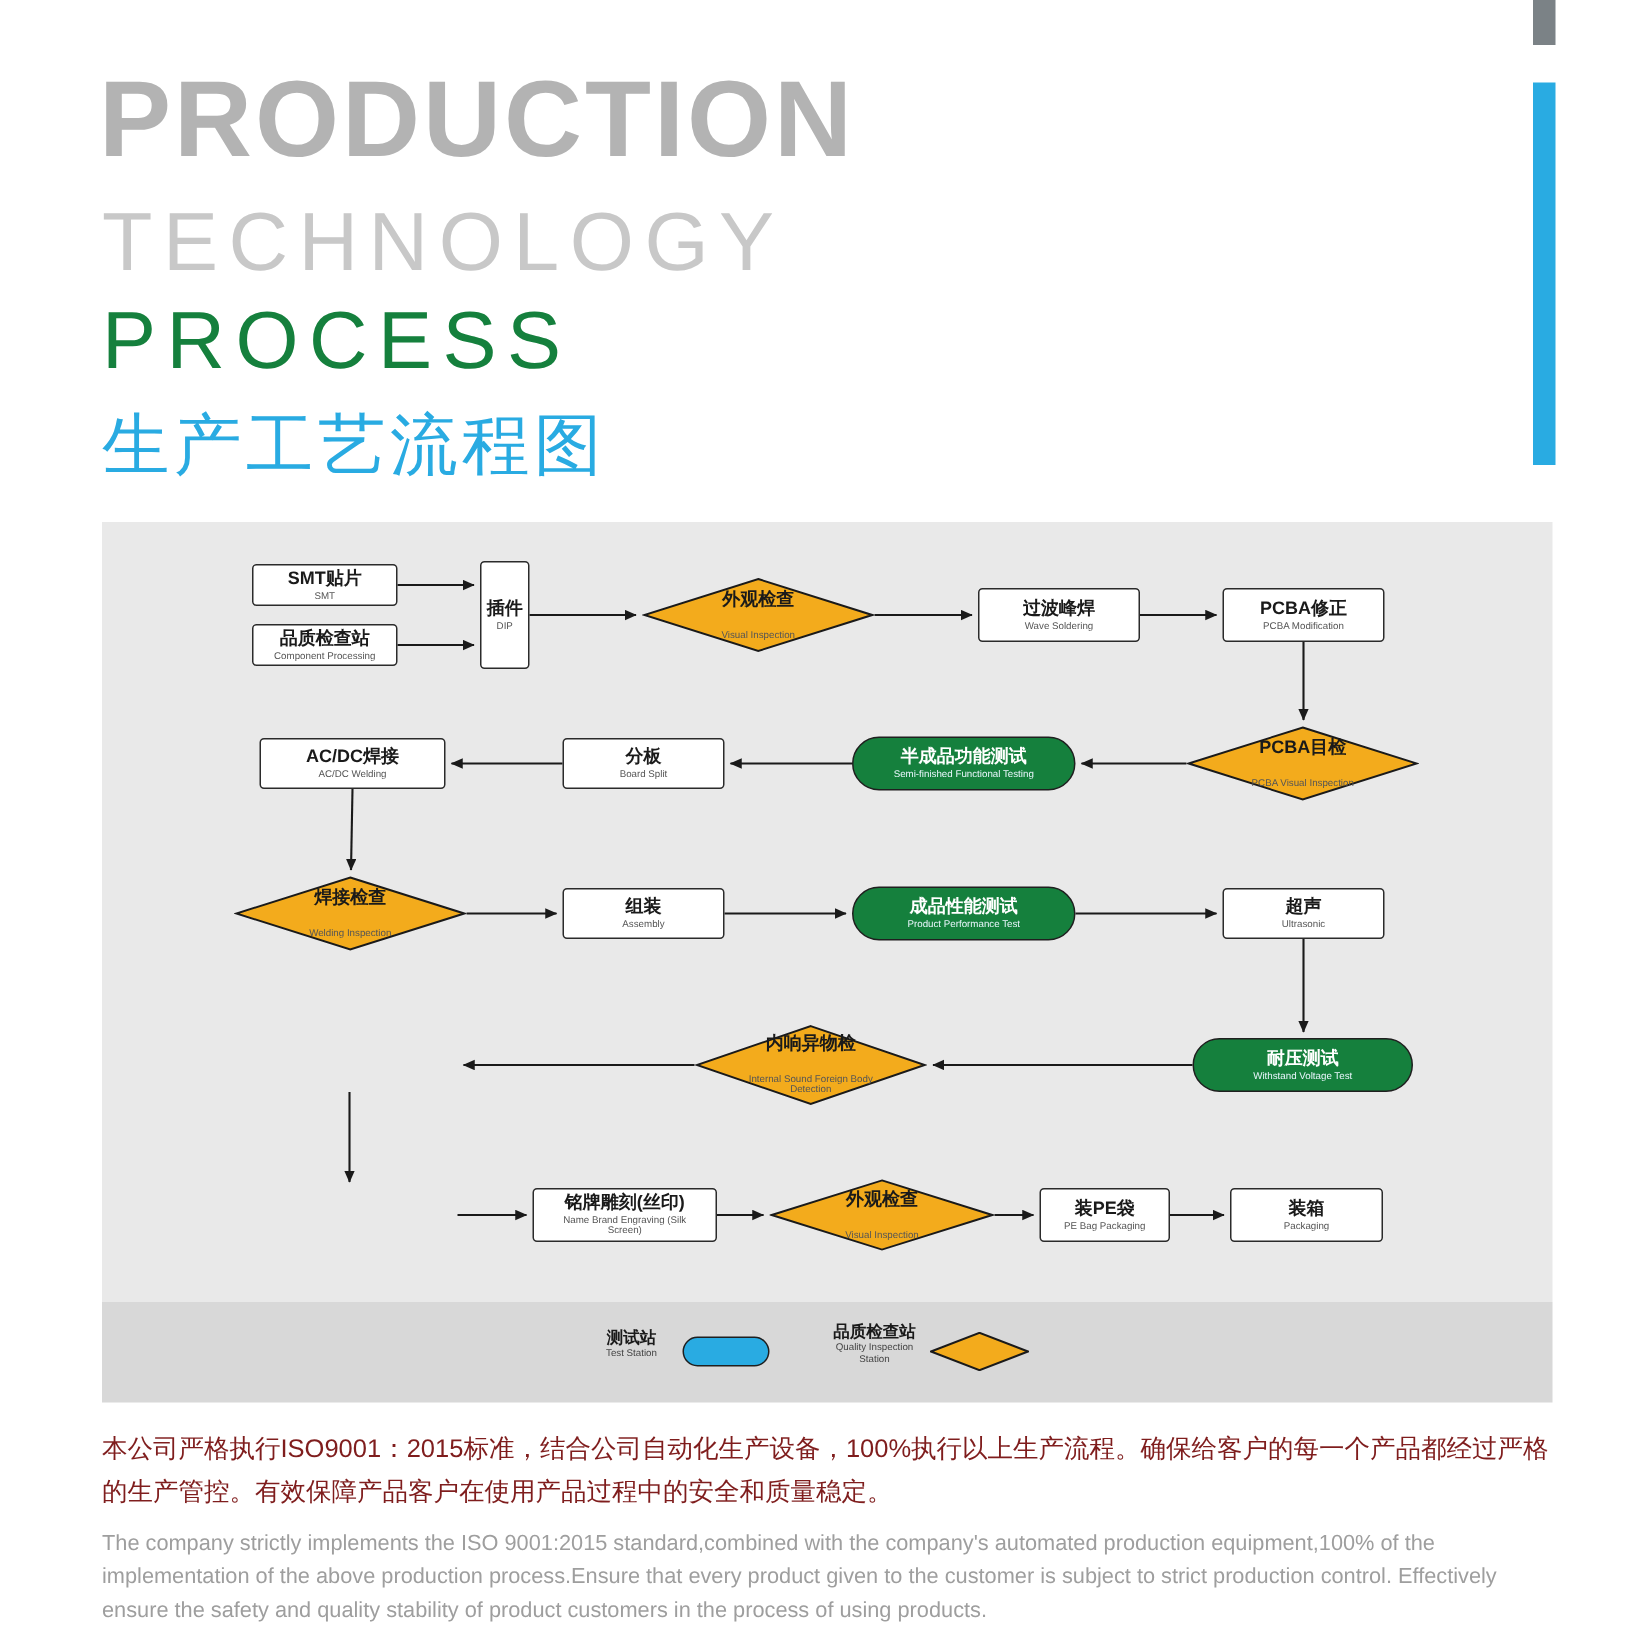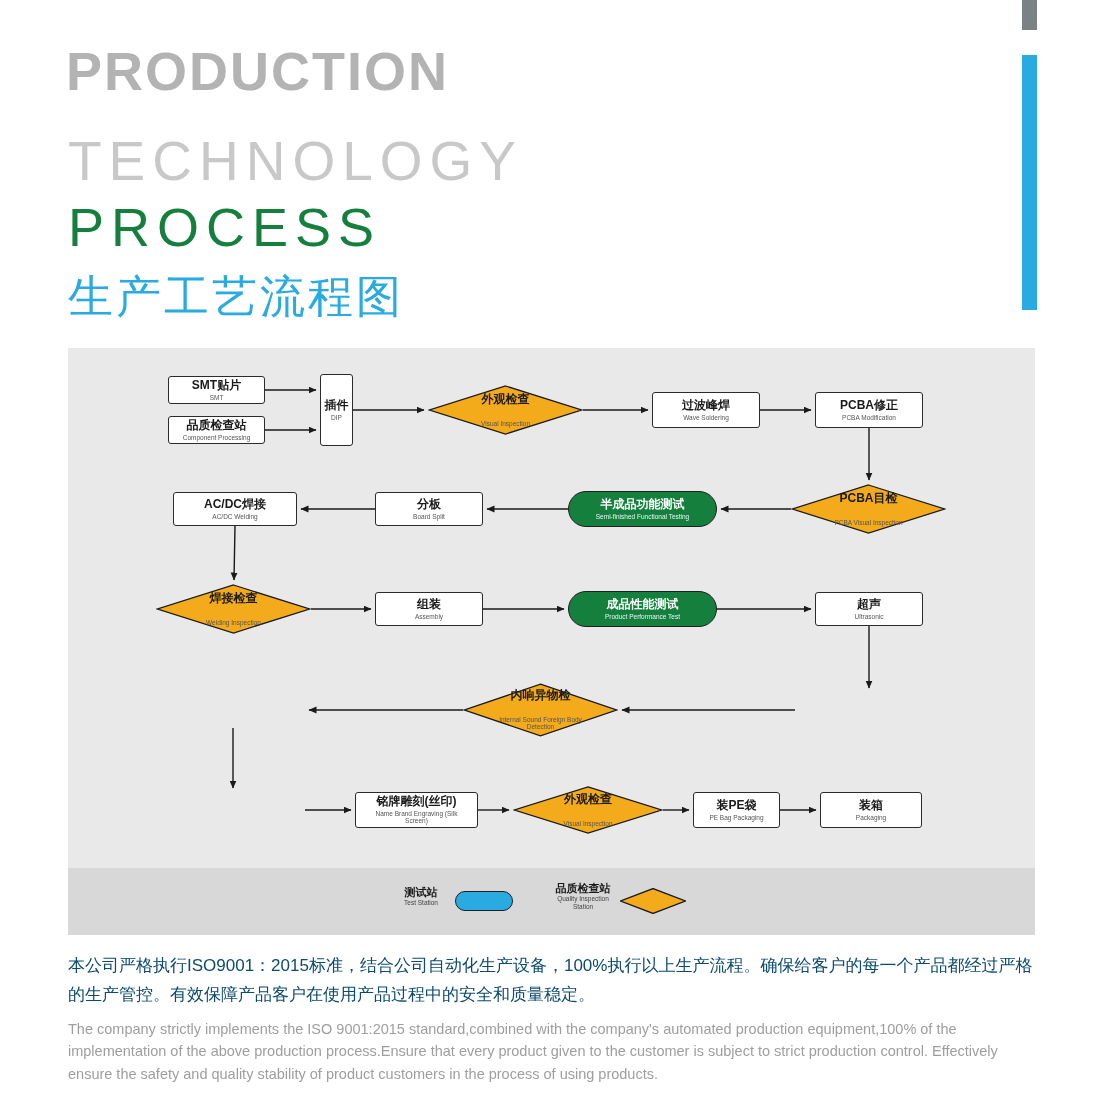--- a/index.html
+++ b/index.html
@@ -1,19 +1,19 @@
 <!DOCTYPE html>
 <html><head>
 <meta charset="utf-8">
 <style>
   html,body{margin:0;padding:0;background:#fff;}
   body{width:1100px;height:1101px;position:relative;font-family:"Liberation Sans","DejaVu Sans",sans-serif;overflow:hidden;}
   .bar-gray{position:absolute;left:1022px;top:0;width:15px;height:30px;background:#7b8286;}
   .bar-blue{position:absolute;left:1022px;top:55px;width:15px;height:255px;background:#29abe2;}
-  .t1{position:absolute;left:66px;top:44px;font-size:54px;font-weight:bold;color:#b3b3b3;letter-spacing:2px;line-height:1;margin:0;}
+  .t1{position:absolute;left:66px;top:44px;font-size:72px;font-weight:bold;color:#b3b3b3;letter-spacing:2px;line-height:1;margin:0;}
   .t2a{position:absolute;left:68px;top:134px;font-size:55px;font-weight:400;color:#c8c8c8;letter-spacing:7px;line-height:1;}
   .t2b{position:absolute;left:68px;top:200px;font-size:54px;font-weight:400;color:#15803d;letter-spacing:7px;line-height:1;}
   .tcn{position:absolute;left:68px;top:274px;font-size:45px;color:#29abe2;letter-spacing:3px;line-height:1;font-weight:500;}
   .flow{position:absolute;left:68px;top:348px;width:967px;height:520px;background:#e9e9e9;}
   .arrows{position:absolute;left:0;top:0;}
   .arrows line{stroke:#1a1a1a;stroke-width:1.4;}
   .node{position:absolute;box-sizing:border-box;display:flex;flex-direction:column;align-items:center;justify-content:center;text-align:center;}
   .box{background:#fff;border:1px solid #2b2b2b;border-radius:3px;}
   .pill{background:#15803d;border:1px solid #1f1f1f;border-radius:18px;color:#fff;}
   .nt{font-size:12px;font-weight:bold;line-height:1.15;color:#1a1a1a;position:relative;z-index:1;}
@@ -23,21 +23,21 @@
   .diamond{background:transparent;border:none;gap:12px;}
   .dshape{position:absolute;left:0;top:0;width:100%;height:100%;}
   .dshape polygon{fill:#f3ab1c;stroke:#1a1a1a;stroke-width:1.3;vector-effect:non-scaling-stroke;}
   .legendbar{position:absolute;left:68px;top:868px;width:967px;height:67px;background:#d8d8d8;}
   .leg-label{position:absolute;text-align:center;}
   .leg-title{font-size:11px;font-weight:bold;color:#1a1a1a;line-height:1.2;}
   .leg-sub{font-size:6.5px;color:#444;line-height:1.2;}
   .leg-pill{position:absolute;left:387px;top:23px;width:58px;height:20px;background:#29abe2;border:1px solid #1f1f1f;border-radius:10px;box-sizing:border-box;}
   .leg-diamond{position:absolute;left:552px;top:20px;width:66px;height:26px;}
   footer{position:absolute;left:68px;top:952px;width:970px;}
-  .fcn{font-size:17px;color:#0c4a6e;line-height:1.7;margin:0 0 8px 0;}
+  .fcn{font-size:17px;color:#7f1d1d;line-height:1.7;margin:0 0 8px 0;}
   .fen{font-size:14.5px;color:#9e9e9e;line-height:1.55;margin:0;}
 </style>
 </head>
 <body>
 
 <div class="bar-gray"></div>
 <div class="bar-blue"></div>
 
 <h1 class="t1">PRODUCTION</h1>
 <div class="t2a">TECHNOLOGY</div>
@@ -142,20 +142,24 @@
     <div class="ns">Ultrasonic</div>
   </div>
 
   <div class="node diamond" style="left:395px;top:335px;width:155px;height:54px">
     <svg class="dshape" viewBox="0 0 200 100" preserveAspectRatio="none">
         <polygon points="100,2 198,50 100,98 2,50"></polygon>
       </svg>
     <div class="nt">内响异物检</div>
     <div class="ns" style="max-width:95px">Internal Sound Foreign Body Detection</div>
   </div>
+  <div class="node pill" style="left:727px;top:344px;width:147px;height:36px">
+    <div class="nt">耐压测试</div>
+    <div class="ns">Withstand Voltage Test</div>
+  </div>
 
   <div class="node box" style="left:287px;top:444px;width:123px;height:36px">
     <div class="nt">铭牌雕刻(丝印)</div>
     <div class="ns">Name Brand Engraving (Silk Screen)</div>
   </div>
   <div class="node diamond" style="left:445px;top:438px;width:150px;height:48px">
     <svg class="dshape" viewBox="0 0 200 100" preserveAspectRatio="none">
         <polygon points="100,2 198,50 100,98 2,50"></polygon>
       </svg>
     <div class="nt">外观检查</div>

